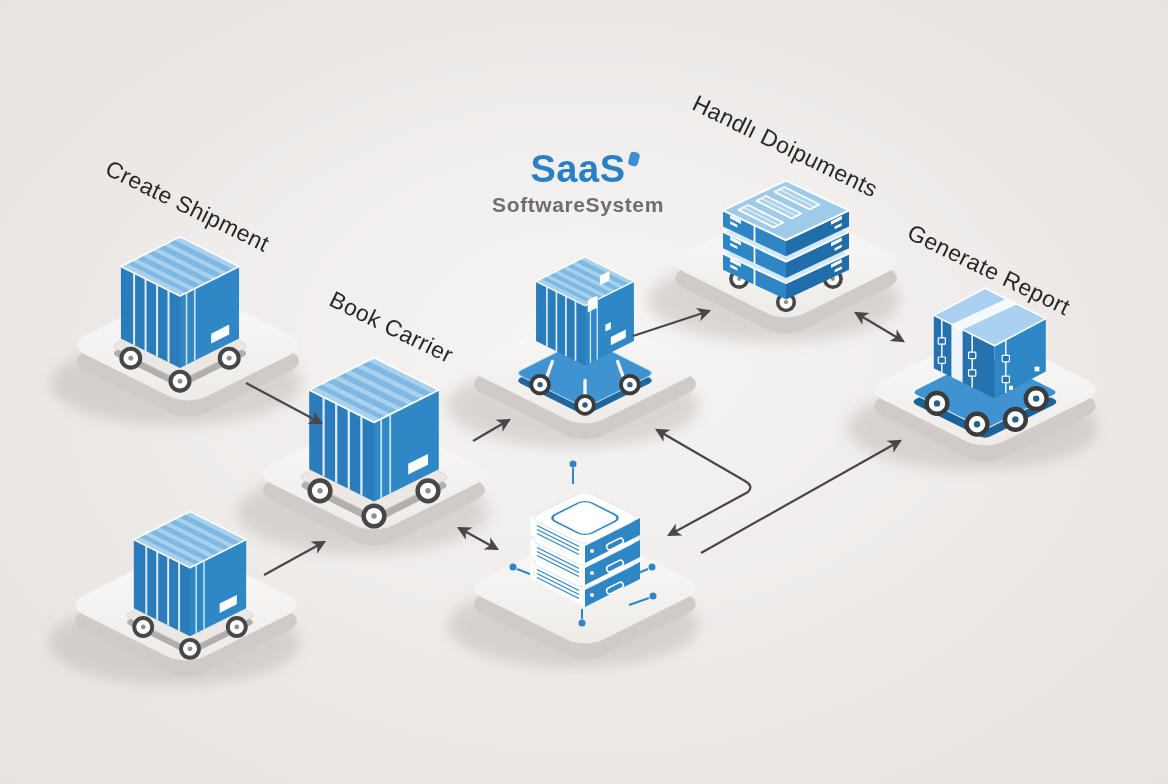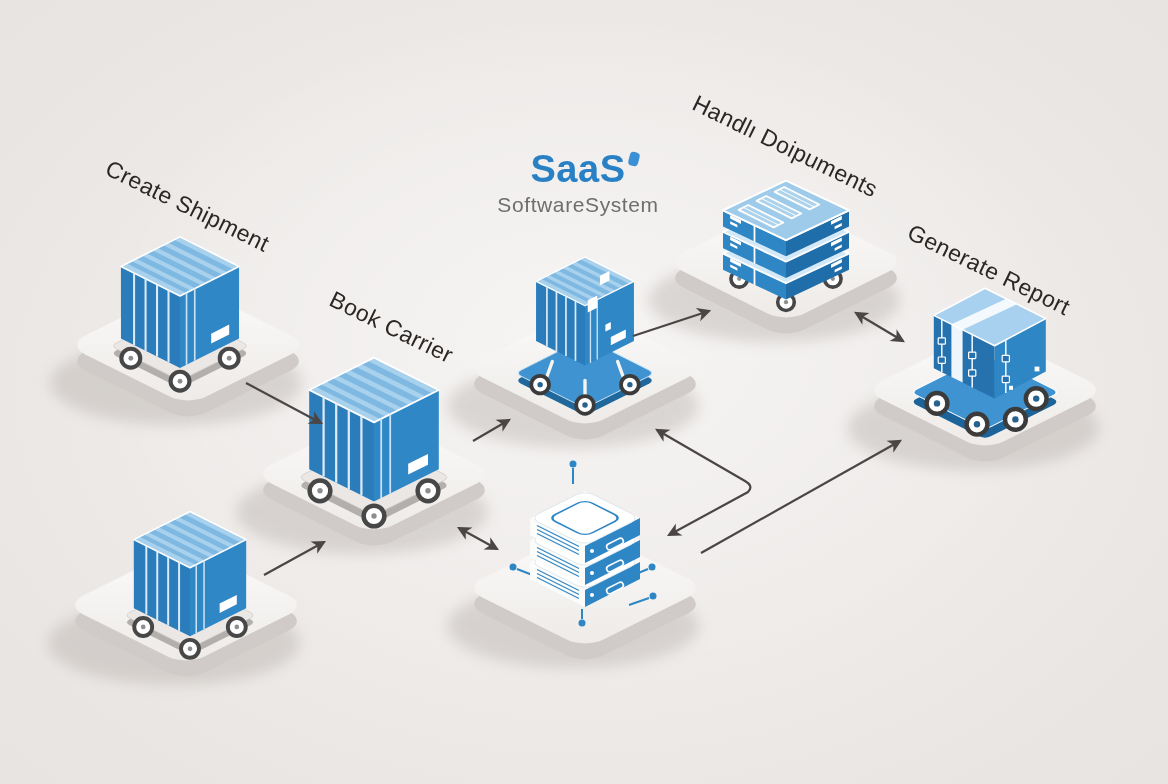--- a/index.html
+++ b/index.html
@@ -18,21 +18,21 @@
   .brand{
     position:absolute;left:578px;top:148px;transform:translateX(-50%);
     font-size:38px;font-weight:700;color:#2a80c4;letter-spacing:.5px;
   }
   .brand-dot{
     position:absolute;left:629px;top:152px;width:10px;height:14px;
     background:#3b8fd4;border-radius:4px;transform:rotate(14deg);
   }
   .subtitle{
     position:absolute;left:578px;top:193px;transform:translateX(-50%);
-    font-size:21px;font-weight:400;color:#6f6d6e;letter-spacing:.6px;
+    font-size:21px;font-weight:700;color:#6f6d6e;letter-spacing:.6px;
   }
 </style>
 </head>
 <body>
 
 <div class="stage">
 
 <svg class="gfx" width="1168" height="784" viewBox="0 0 1168 784">
   <defs>
     <filter id="blur7" x="-60%" y="-60%" width="220%" height="220%">

